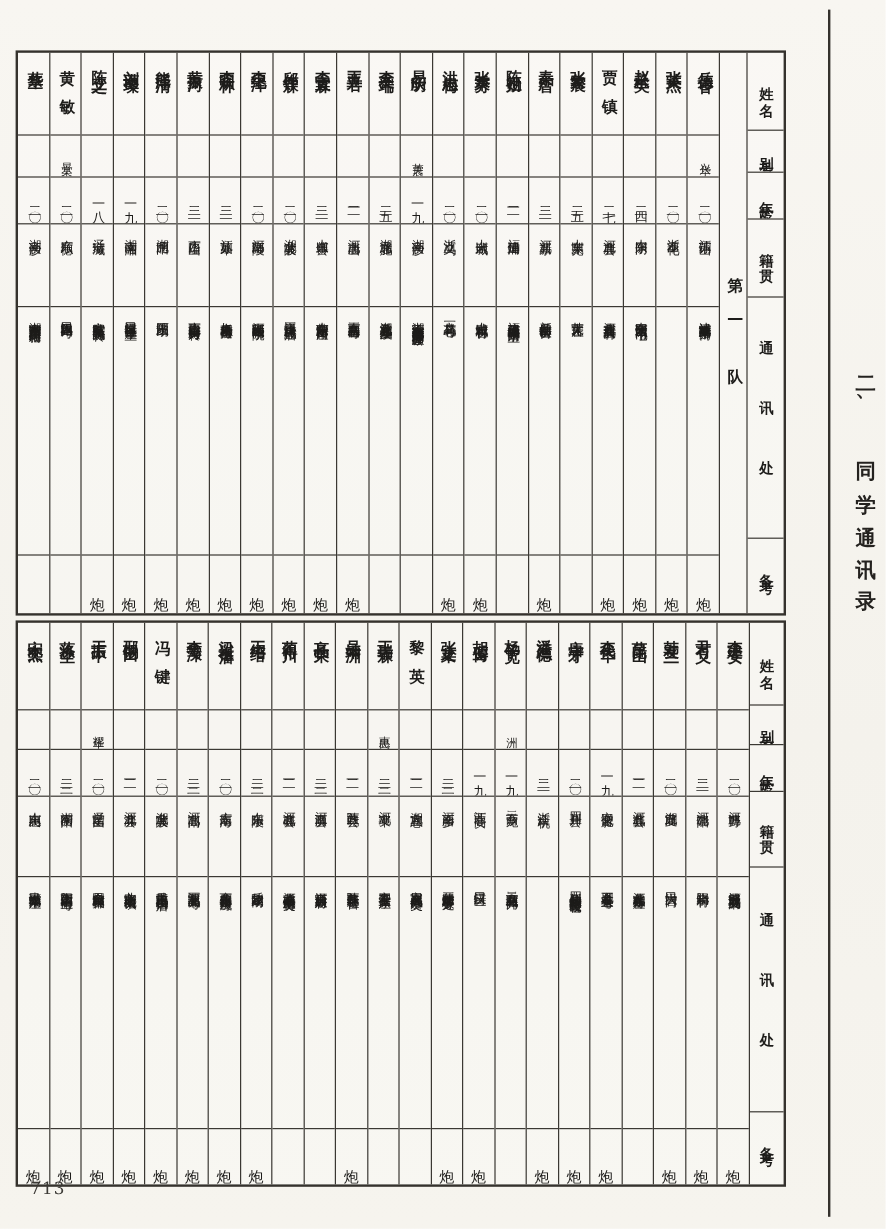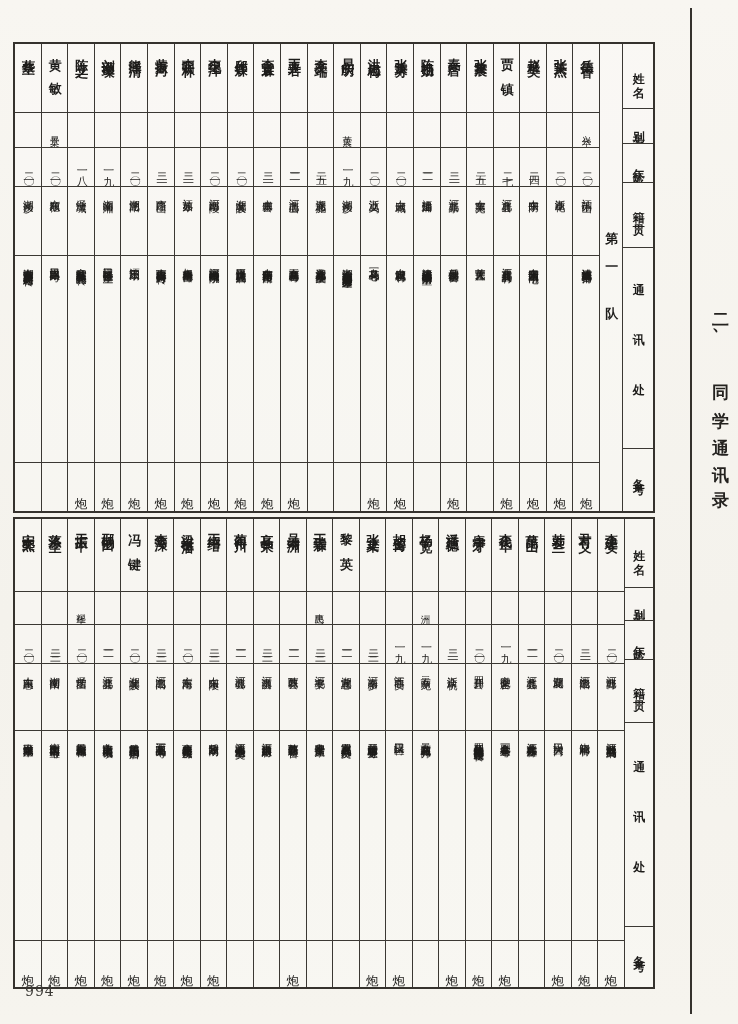--- a/index.html
+++ b/index.html
@@ -1004,14 +1004,14 @@
           <span class="vtext">通讯处</span>
         </div>
       <div class="cell cremark ls-mid">
           <span class="vtext">备考</span>
         </div>
     </div>
   </div>
 
   <div class="margin-rule"></div>
   <div class="side-title">二、同学通讯录</div>
-  <div class="page-number">994</div>
+  <div class="page-number">713</div>
 </div>
 
 </body></html>

